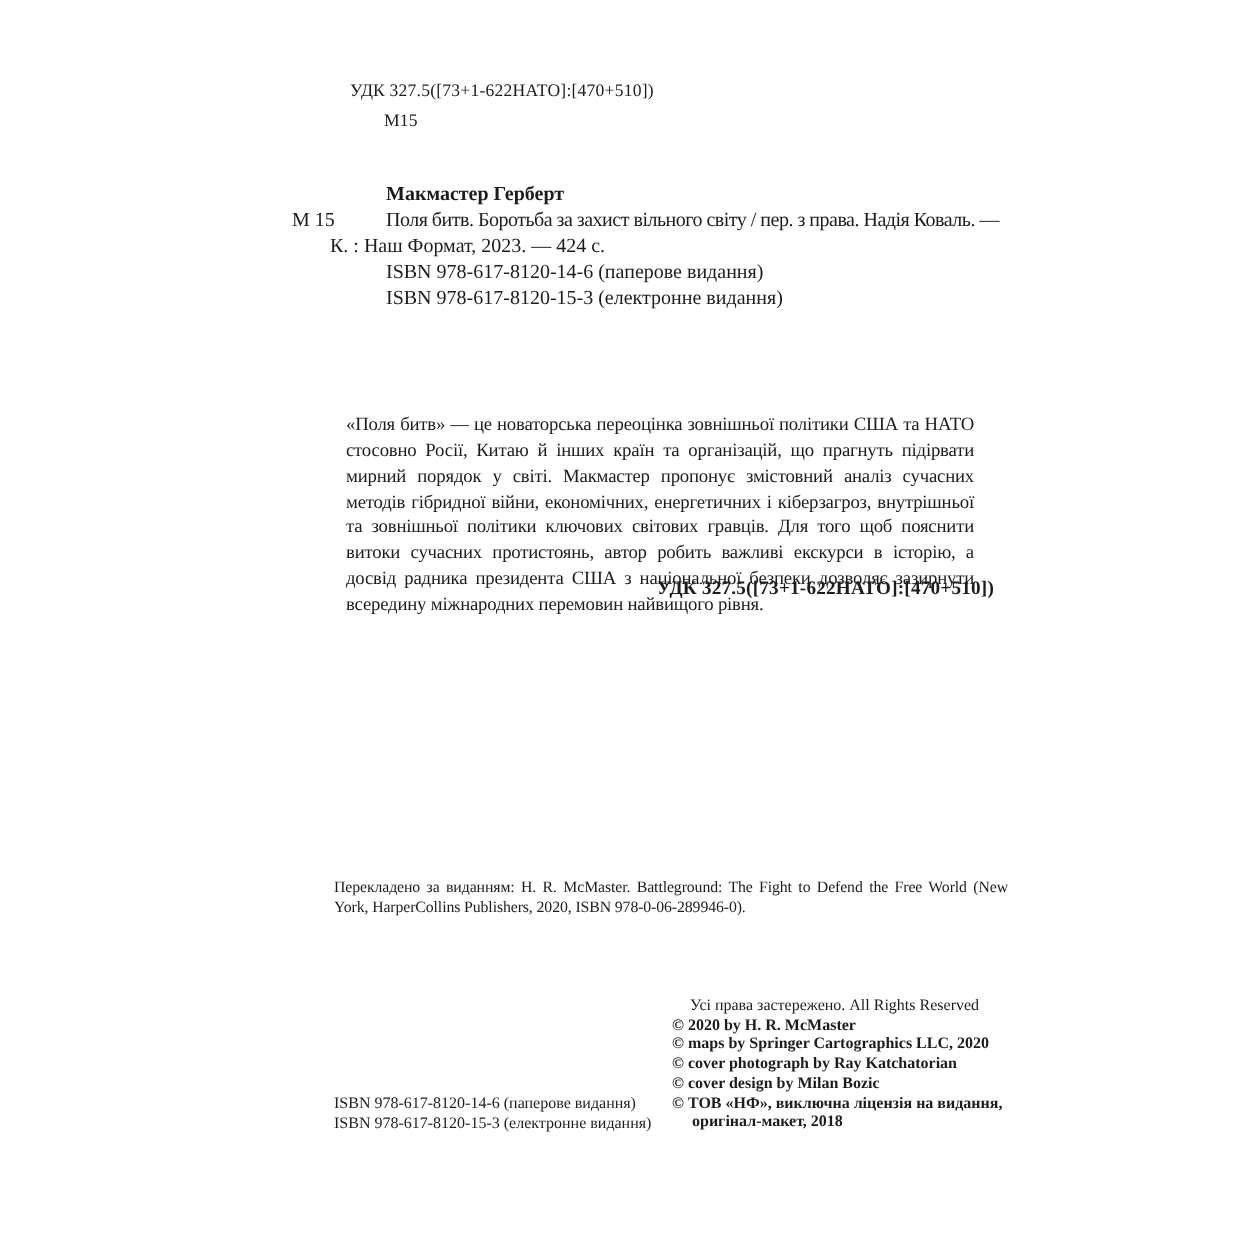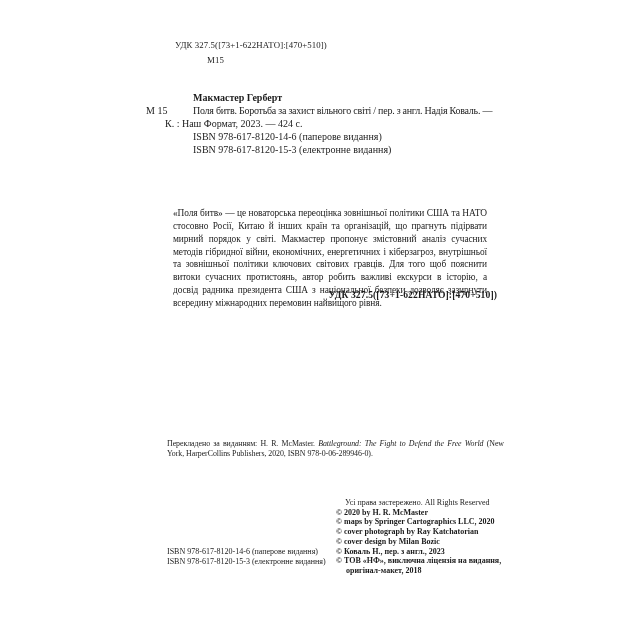--- a/index.html
+++ b/index.html
@@ -8,21 +8,21 @@
     background: #ffffff;
     position: relative;
     font-family: "Liberation Serif", "DejaVu Serif", serif;
     color: #1c1c1c;
     overflow: hidden;
   }
   .abs { position: absolute; }
 
   
   .top-udk { left: 175px; top: 38px; font-size: 8.8px; line-height: 14.5px; letter-spacing: 0.1px; }
-  .top-mark { margin-left: 32px; }
+  .top-mark { margin-left: 17px; }
 
   
   .cip { left: 0; top: 92px; width: 630px; height: 70px; font-size: 10px; }
   .cip > div { position: absolute; white-space: nowrap; }
   .cip-author  { left: 193px; top: 0;    font-weight: bold; }
   .cip-mark    { left: 146px; top: 13px; }
   .cip-title   { left: 193px; top: 13px; letter-spacing: -0.25px; }
   .cip-imprint { left: 165px; top: 26px; }
   .cip-isbn1   { left: 193px; top: 39px; }
   .cip-isbn2   { left: 193px; top: 52px; }
@@ -40,61 +40,60 @@
     font-size: 9.6px; font-weight: bold; text-align: right;
     letter-spacing: 0.1px;
   }
 
   
   .translation {
     left: 167px; top: 439px; width: 337px;
     font-size: 7.9px; line-height: 10px;
     text-align: justify; letter-spacing: -0.05px;
   }
-  .translation .italic { font-style: italic; }
+  .translation .italic { }
 
   
   .rights { left: 336px; top: 498px; width: 168px; font-size: 8px; line-height: 9.7px; }
   .rights-reserved { text-indent: 9px; }
   .copyright-item { padding-left: 10px; text-indent: -10px; font-weight: bold; }
 
   
   .isbn-bottom { left: 167px; top: 547px; font-size: 8px; line-height: 9.7px; }
 </style>
 </head>
 <body>
 
 <div class="abs top-udk">
   <div>УДК 327.5([73+1-622НАТО]:[470+510])</div>
   <div class="top-mark">М15</div>
 </div>
 
 <div class="abs cip">
   <div class="cip-author">Макмастер Герберт</div>
   <div class="cip-mark">М 15</div>
-  <div class="cip-title">Поля битв. Боротьба за захист вільного світі / пер. з англ. Надія Коваль. —</div>
+  <div class="cip-title">Поля битв. Боротьба за захист вільного світу / пер. з права. Надія Коваль. —</div>
   <div class="cip-imprint">К. : Наш Формат, 2023. — 424 с.</div>
   <div class="cip-isbn1">ISBN 978-617-8120-14-6 (паперове видання)</div>
   <div class="cip-isbn2">ISBN 978-617-8120-15-3 (електронне видання)</div>
 </div>
 
 <div class="abs annotation">«Поля битв» — це новаторська переоцінка зовнішньої політики США та НАТО стосовно Росії, Китаю й інших країн та організацій, що прагнуть підірвати мирний порядок у світі. Макмастер пропонує змістовний аналіз сучасних методів гібридної війни, економічних, енергетичних і кіберзагроз, внутрішньої та зовнішньої політики ключових світових гравців. Для того щоб пояснити витоки сучасних протистоянь, автор робить важливі екскурси в історію, а досвід радника президента США з національної безпеки дозволяє зазирнути всередину міжнародних перемовин найвищого рівня.</div>
 
 <div class="abs udk-bottom">УДК 327.5([73+1-622НАТО]:[470+510])</div>
 
 <div class="abs translation"><span>Перекладено за виданням: H. R. McMaster. </span><span class="italic">Battleground: The Fight to Defend the Free World</span><span> (New York, HarperCollins Publishers, 2020, ISBN 978-0-06-289946-0).</span></div>
 
 <div class="abs rights">
   <div class="rights-reserved">Усі права застережено. All Rights Reserved</div>
   <div>
       <div class="copyright-item">© 2020 by H. R. McMaster</div>
       <div class="copyright-item">© maps by Springer Cartographics LLC, 2020</div>
       <div class="copyright-item">© cover photograph by Ray Katchatorian</div>
       <div class="copyright-item">© cover design by Milan Bozic</div>
-      <div class="copyright-item">© Коваль Н., пер. з англ., 2023</div>
       <div class="copyright-item">© ТОВ «НФ», виключна ліцензія на видання, оригінал-макет, 2018</div>
     </div>
 </div>
 
 <div class="abs isbn-bottom">
     <div class="isbn-line">ISBN 978-617-8120-14-6 (паперове видання)</div>
     <div class="isbn-line">ISBN 978-617-8120-15-3 (електронне видання)</div>
   </div>
 
 </body></html>

